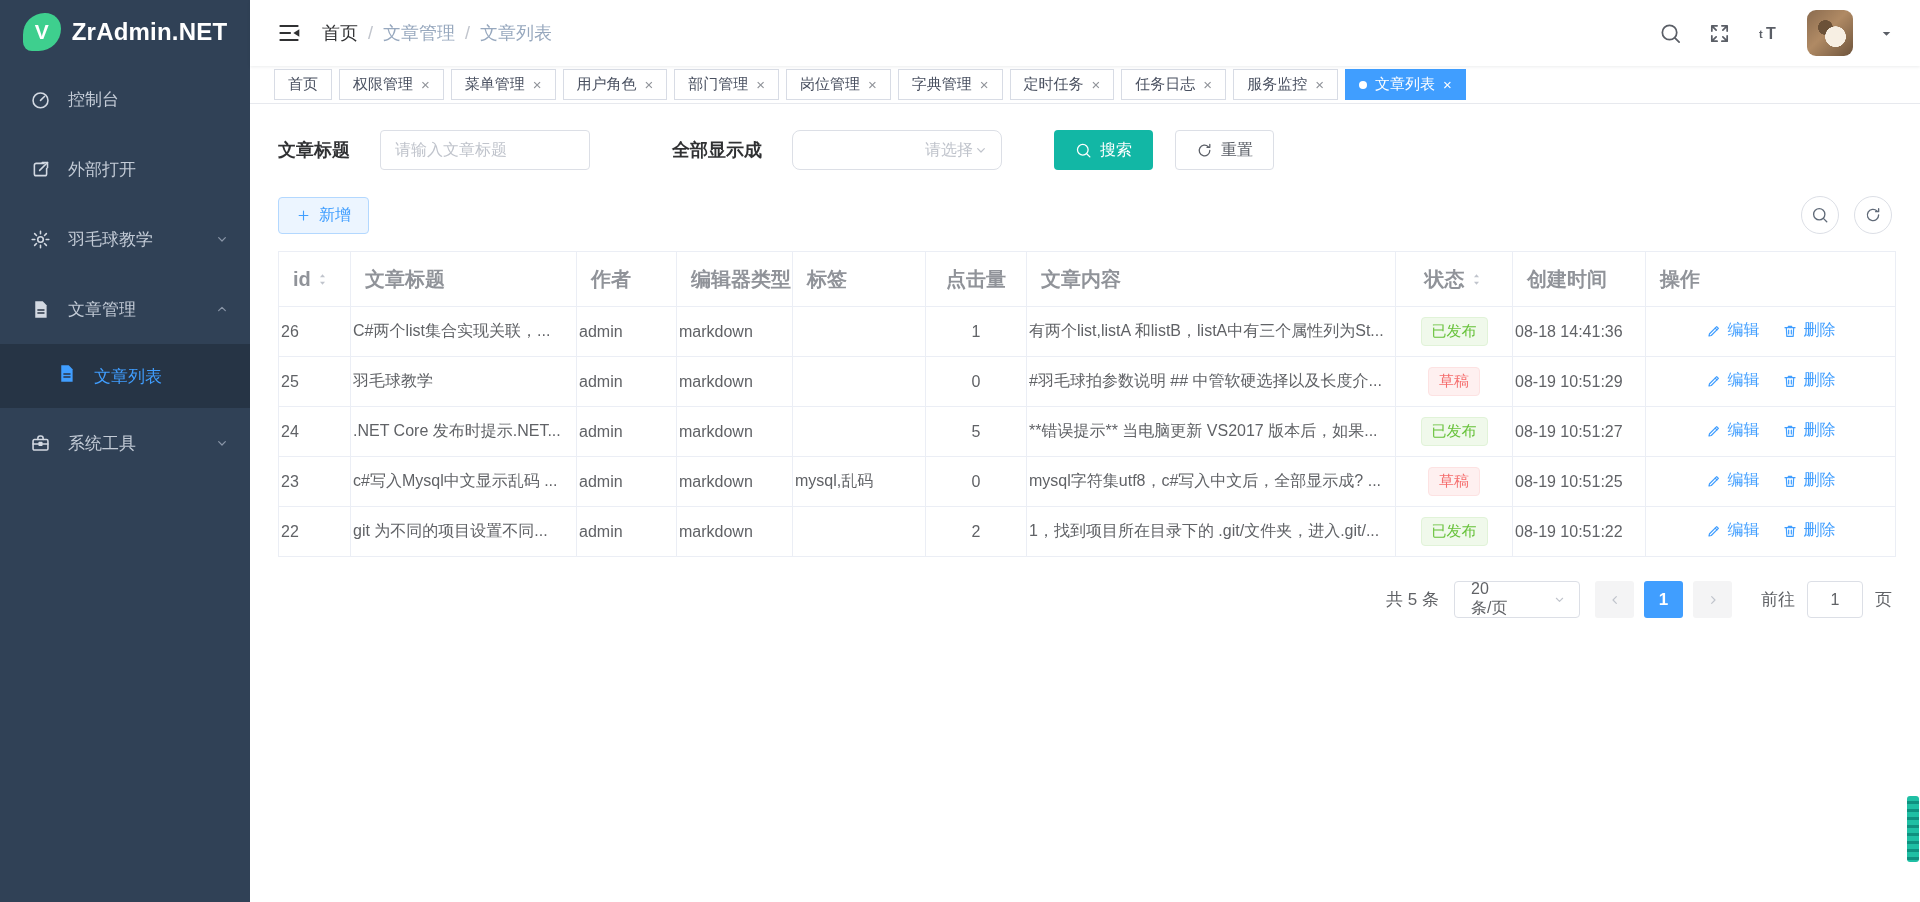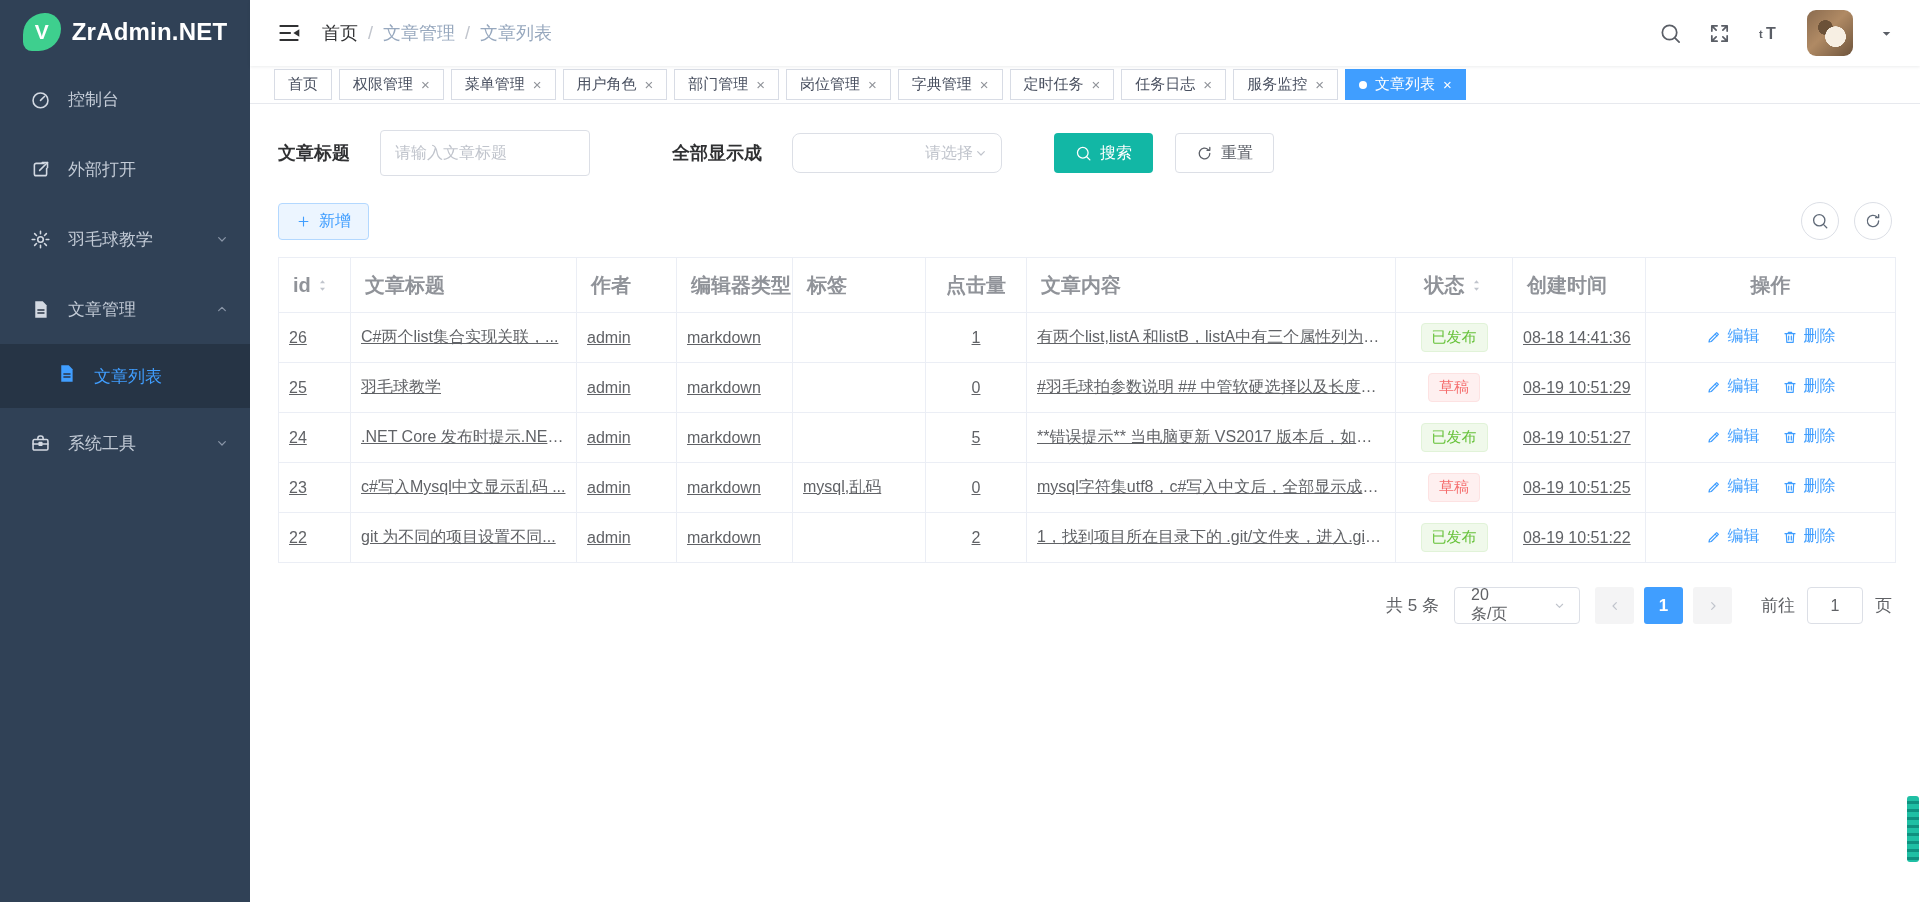--- a/index.html
+++ b/index.html
@@ -45,38 +45,38 @@
   .tag { height: 31px; display: flex; align-items: center; gap: 8px; padding: 0 13px; border: 1px solid var(--tab-border, #d8dce5); background: #fff; font-size: 15px; color: #495060; cursor: pointer; white-space: nowrap; }
   .tag .tag-close { color: #909399; font-size: 15px; line-height: 1; cursor: pointer; }
   .tag.active { background: var(--accent, #409eff); border-color: var(--accent, #409eff); color: #fff; }
   .tag.active .tag-close { color: #fff; }
   .tag .dot { width: 8px; height: 8px; border-radius: 50%; background: #fff; }
 
   .page { flex: 1; padding: 26px 28px; position: relative; min-width: 0; }
 
   .filters { display: flex; align-items: center; margin-bottom: 26px; }
   .f-label { font-weight: bold; font-size: 18px; color: #303133; margin-right: 30px; }
-  .f-input { width: 210px; height: 46px; border: 1px solid #dcdfe6; border-radius: 4px; padding: 8px 14px; font-size: 16px; color: #b91c1c; outline: none; font-family: inherit; }
+  .f-input { width: 210px; height: 40px; border: 1px solid #dcdfe6; border-radius: 4px; padding: 8px 14px; font-size: 16px; color: #b91c1c; outline: none; font-family: inherit; }
   .f-input::placeholder { color: #c0c4cc; }
   .f-select { width: 210px; height: 40px; border: 1px solid #dcdfe6; border-radius: 8px; padding: 0 12px 0 14px; font-size: 16px; color: #c0c4cc; display: flex; align-items: center; justify-content: flex-end; cursor: pointer; margin-right: 52px; }
   .f-select .sel-arrow { color: #c0c4cc; display: flex; }
   .gap-status { margin-left: 82px; }
   .btn { height: 40px; border-radius: 4px; display: inline-flex; align-items: center; gap: 8px; font-size: 16px; padding: 0 20px; cursor: pointer; border: 1px solid transparent; font-family: inherit; }
   .btn-search { background: var(--teal, #12b7a5); color: #fff; margin-right: 22px; }
   .btn-reset { background: #fff; border-color: #dcdfe6; color: #5a5e66; }
 
   .toolbar { display: flex; align-items: center; margin-bottom: 17px; }
   .btn-add { height: 37px; background: #ecf5ff; border: 1px solid #b3d8ff; color: var(--accent, #409eff); padding: 0 17px; font-size: 16px; }
   .icon-circles { margin-left: auto; display: flex; gap: 15px; }
   .circle-btn { width: 38px; height: 38px; border-radius: 50%; border: 1px solid #dcdfe6; background: #fff; color: #606a78; display: flex; align-items: center; justify-content: center; cursor: pointer; }
 
   
   table.grid { width: 100%; border-collapse: collapse; table-layout: fixed; border: 1px solid var(--table-border, #ebeef5); font-size: 16px; }
   table.grid th { height: 55px; padding: 0 14px; text-align: left; color: var(--header-text, #909399); font-weight: bold; font-size: 20px; border-right: 1px solid var(--table-border, #ebeef5); border-bottom: 1px solid var(--table-border, #ebeef5); background: #fff; white-space: nowrap; overflow: hidden; }
-  table.grid td { height: 50px; padding: 0 10px; color: var(--cell-text, #606266); border-right: 1px solid var(--table-border, #ebeef5); border-bottom: 1px solid var(--table-border, #ebeef5); white-space: nowrap; overflow: hidden; text-overflow: ellipsis; background: #fff; text-decoration: underline; }
+  table.grid td { height: 50px; padding: 0 2px; color: var(--cell-text, #606266); border-right: 1px solid var(--table-border, #ebeef5); border-bottom: 1px solid var(--table-border, #ebeef5); white-space: nowrap; overflow: hidden; text-overflow: ellipsis; background: #fff; }
   .th-wrap { display: inline-flex; align-items: center; gap: 4px; }
   .sort-icon { display: inline-flex; cursor: pointer; }
   .badge { display: inline-block; padding: 4px 10px; border-radius: 4px; font-size: 15px; line-height: 1.25; }
   .badge-success { background: var(--success-bg, #f0f9eb); color: var(--success, #67c23a); border: 1px solid #e1f3d8; }
   .badge-danger { background: var(--danger-bg, #fef0f0); color: var(--danger, #f56c6c); border: 1px solid #fde2e2; }
   .action-link { display: inline-flex; align-items: center; gap: 6px; color: var(--accent, #409eff); cursor: pointer; font-size: 16px; }
   .action-link + .action-link { margin-left: 22px; }
 
   
   .pagination { display: flex; align-items: center; justify-content: flex-end; gap: 15px; margin-top: 24px; font-size: 17px; color: #606266; }
@@ -371,21 +371,21 @@
                   <span class="sort-icon">
                     <svg viewBox="0 0 24 24" width="15" height="15" fill="none" stroke="currentColor" stroke-width="1.8" stroke-linecap="round" stroke-linejoin="round">
                       <path d="M12 3.5l4 5H8z" fill="#c0c4cc" stroke="none"></path>
                       <path d="M12 20.5l4-5H8z" fill="#c0c4cc" stroke="none"></path>
                     </svg>
                   </span>
                 </span></th>
               <th><span class="th-wrap">
                   <span>创建时间</span>
                 </span></th>
-              <th style="text-align: center;"><span class="th-wrap">
+              <th style=""><span class="th-wrap">
                   <span>操作</span>
                 </span></th>
             </tr>
           </thead>
         <tbody>
             <tr>
               <td>26</td>
               <td>C#两个list集合实现关联，...</td>
               <td>admin</td>
               <td>markdown</td>

